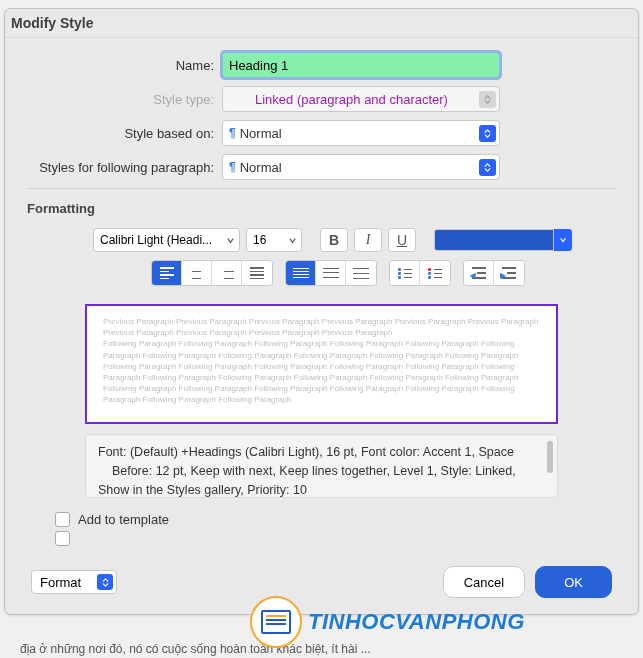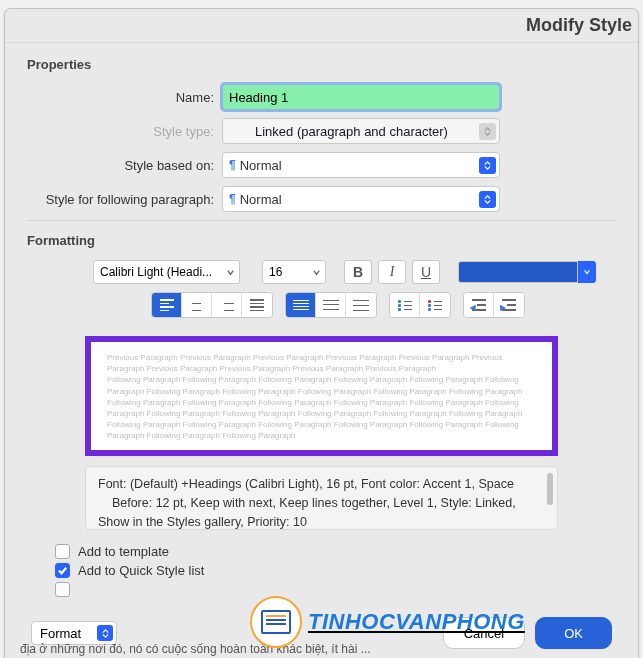--- a/index.html
+++ b/index.html
@@ -1,68 +1,68 @@
 <!DOCTYPE html>
 <html><head>
 <meta charset="utf-8">
 <style>
 * { box-sizing: border-box; margin: 0; padding: 0; font-family: -apple-system, BlinkMacSystemFont, "Segoe UI", Helvetica, Arial, sans-serif; }
 body { background: #f0f0f0; width: 643px; height: 658px; overflow: hidden; position: relative; }
 .dialog { background: #e9e9e9; border: 1px solid #bfbfbf; border-radius: 7px; margin: 8px 4px 0 4px; box-shadow: 0 1px 3px rgba(0,0,0,0.1); }
-.title-bar { text-align: right; padding: 6px; font-size: 18px; font-weight: 600; color: #3f3f3f; border-bottom: 1px solid #d8d8d8; }
+.title-bar { text-align: left; padding: 6px; font-size: 14px; font-weight: 600; color: #3f3f3f; border-bottom: 1px solid #d8d8d8; }
 .content { padding: 14px 22px 16px 22px; }
 .section-header { font-size: 13px; font-weight: 700; color: #444; margin-bottom: 12px; }
 .form-row { display: flex; align-items: center; margin-bottom: 8px; }
 .form-label { width: 195px; text-align: right; font-size: 13px; color: #333; padding-right: 8px; }
 .form-label.disabled { color: #aaa; }
 .form-control { flex: 1; }
 .text-input { width: 278px; height: 26px; padding: 2px 6px; font-size: 13px; border: 1px solid #a9a9a9; background: #fff; outline: 3px solid #90b5e8; outline-offset: -1px; border-radius: 3px; }
 .dropdown { width: 278px; height: 26px; display: flex; align-items: center; background: #fff; border: 1px solid #c9c9c9; border-radius: 4px; padding: 0 4px 0 8px; font-size: 13px; color: #333; position: relative; }
-.dropdown.disabled { color: #0f172a; background: #f5f5f5; padding-left: 32px; }
+.dropdown.disabled { color: #a21caf; background: #f5f5f5; padding-left: 32px; }
 .dropdown.pill { padding-left: 6px; }
 .pilcrow { color: #3a7dd8; font-size: 12px; margin-right: 4px; font-weight: bold; }
 .dropdown-arrow { position: absolute; right: 3px; width: 17px; height: 17px; background: #2962ff; border-radius: 3px; display: flex; align-items: center; justify-content: center; }
 .dropdown-arrow.disabled { background: #d5d5d5; }
 .dropdown-arrow svg { width: 9px; height: 9px; fill: #fff; }
 .dropdown-arrow.small-grey { background: transparent; width: 12px; }
 .dropdown-arrow.small-grey svg { fill: #666; }
 .hr { border: none; border-top: 1px solid #d5d5d5; margin: 8px 0 12px 0; }
 .formatting-row { display: flex; align-items: center; gap: 6px; margin-bottom: 8px; padding-left: 66px; }
 .font-dd { width: 147px; height: 24px; background: #fff; border: 1px solid #c9c9c9; border-radius: 3px; display: flex; align-items: center; padding: 0 16px 0 6px; font-size: 12px; position: relative; overflow: hidden; white-space: nowrap; }
-.size-dd { width: 64px; margin-left: 16px; }
+.size-dd { width: 56px; }
 .fmt-btn { width: 28px; height: 24px; background: #fff; border: 1px solid #c9c9c9; border-radius: 3px; display: flex; align-items: center; justify-content: center; font-size: 14px; color: #555; cursor: pointer; }
 .fmt-btn.bold { font-weight: 700; }
 .fmt-btn.italic { font-style: italic; font-family: Georgia, serif; }
 .fmt-btn.underline { text-decoration: underline; }
 .color-btn { display: flex; align-items: center; gap: 0; }
 .color-swatch { width: 120px; height: 22px; background: #2458c5; border: 1px solid #c9c9c9; border-radius: 3px 0 0 3px; }
 .color-dd { width: 18px; height: 22px; background: #2962ff; border-radius: 0 3px 3px 0; display: flex; align-items: center; justify-content: center; }
 .color-dd svg { width: 8px; height: 8px; fill: #fff; }
 .btn-group { display: flex; gap: 0; border: 1px solid #c9c9c9; border-radius: 4px; overflow: hidden; }
 .btn-group .seg { width: 30px; height: 24px; background: #fff; display: flex; align-items: center; justify-content: center; border-right: 1px solid #dcdcdc; cursor: pointer; }
 .btn-group .seg:last-child { border-right: none; }
 .btn-group .seg.active { background: #2862d9; }
 .align-row { display: flex; gap: 12px; padding-left: 124px; margin-bottom: 18px; }
 .align-icon { width: 14px; height: 12px; display: flex; flex-direction: column; justify-content: space-between; }
 .align-icon span { height: 1.5px; background: #666; display: block; }
 .seg.active .align-icon span { background: #fff; }
-.preview-box { background: #fff; border: 6px solid #6d28d9; margin: 0 58px 10px 58px; height: 120px; padding: 10px 16px; overflow: hidden; font-size: 8px; color: #bfbfbf; line-height: 1.4; }
+.preview-box { background: #fff; border: 2px solid #6d28d9; margin: 0 58px 10px 58px; height: 120px; padding: 10px 16px; overflow: hidden; font-size: 8px; color: #bfbfbf; line-height: 1.4; }
 .preview-sample { color: #2458c5; font-size: 13px; margin: 5px 0; font-weight: 400; }
 .desc-box { background: #f4f4f4; border: 1px solid #dadada; border-radius: 4px; margin: 0 58px 14px 58px; height: 64px; padding: 8px 12px; font-size: 12.5px; color: #333; line-height: 1.5; overflow: hidden; position: relative; }
 .desc-scroll { position: absolute; right: 4px; top: 6px; width: 6px; height: 32px; background: #c3c3c3; border-radius: 3px; }
 .checkbox-row { display: flex; align-items: center; gap: 8px; font-size: 13px; color: #333; padding-left: 28px; margin-bottom: 4px; }
 .checkbox { width: 15px; height: 15px; border: 1px solid #aaa; border-radius: 3px; background: #fff; display: flex; align-items: center; justify-content: center; }
 .checkbox.checked { background: #2962ff; border-color: #2962ff; }
 .checkbox.checked svg { width: 11px; height: 11px; fill: none; stroke: #fff; stroke-width: 2.5; }
 .footer-row { display: flex; justify-content: space-between; align-items: center; margin-top: 20px; padding: 0 4px; }
 .format-dd { width: 86px; height: 24px; background: #fff; border: 1px solid #c9c9c9; border-radius: 4px; display: flex; align-items: center; padding: 0 4px 0 8px; font-size: 13px; position: relative; }
 .btn { height: 32px; padding: 0 20px; border-radius: 10px; font-size: 13px; border: 1px solid #c9c9c9; background: #fff; cursor: pointer; }
 .btn.primary { background: #2862d9; color: #fff; border-color: #2862d9; padding: 0 28px; }
 .footer-btns { display: flex; gap: 10px; }
-.logo-wrap { position: absolute; bottom: 10px; left: 250px; display: flex; align-items: center; gap: 6px; z-index: 10; text-decoration: underline; }
+.logo-wrap { position: absolute; bottom: 10px; left: 250px; display: flex; align-items: center; gap: 6px; z-index: 10; }
 .logo-circle { width: 52px; height: 52px; border: 2px solid #f7a733; border-radius: 50%; display: flex; align-items: center; justify-content: center; background: #fff; }
 .logo-inner { width: 30px; height: 24px; border: 2px solid #2458c5; border-radius: 2px; position: relative; }
 .logo-inner::after { content: ""; position: absolute; top: 3px; left: 3px; right: 3px; height: 2px; background: #f7a733; box-shadow: 0 4px 0 #2458c5, 0 8px 0 #2458c5; }
 .logo-text { font-size: 22px; font-weight: 800; color: #1d7bd8; letter-spacing: 0.5px; font-style: italic; }
 .line-icon { width: 16px; height: 12px; display: flex; flex-direction: column; justify-content: space-around; }
 .line-icon span { height: 1px; background: #666; }
 .seg.active .line-icon span { background: #fff; }
 .list-icon { width: 14px; height: 11px; position: relative; }
 .list-icon .dot { width: 3px; height: 3px; background: #3a7dd8; position: absolute; left: 0; border-radius: 1px; }
 .list-icon .ln { height: 1.5px; background: #666; position: absolute; left: 6px; right: 0; }
@@ -71,21 +71,20 @@
 .indent-icon .arr { position: absolute; top: 4px; font-size: 8px; color: #3a7dd8; }
 .bg-text { position: absolute; bottom: 2px; left: 20px; right: 20px; font-size: 12px; color: #555; white-space: nowrap; overflow: hidden; }
 </style>
 </head>
 <body>
 
 <div class="dialog">
   <div class="title-bar">Modify Style</div>
   <div class="content">
 
-    <div class="section-header">Properties</div>
 
     <div class="form-row">
       <div class="form-label">Name:</div>
       <div class="form-control">
         <input class="text-input" style="background: #86efac;" value="Heading 1">
       </div>
     </div>
 
     <div class="form-row">
       <div class="form-label disabled">Style type:</div>
@@ -110,21 +109,21 @@
           <div class="dropdown-arrow">
               <svg viewBox="0 0 10 10">
                 <path d="M2 4 L5 1 L8 4 M2 6 L5 9 L8 6" stroke="#fff" stroke-width="1.3" fill="none"></path>
               </svg>
             </div>
         </div>
       </div>
     </div>
 
     <div class="form-row">
-      <div class="form-label">Style for following paragraph:</div>
+      <div class="form-label">Styles for following paragraph:</div>
       <div class="form-control">
         <div class="dropdown pill">
           <span class="pilcrow">¶</span>
           <span>Normal</span>
           <div class="dropdown-arrow">
               <svg viewBox="0 0 10 10">
                 <path d="M2 4 L5 1 L8 4 M2 6 L5 9 L8 6" stroke="#fff" stroke-width="1.3" fill="none"></path>
               </svg>
             </div>
         </div>
@@ -276,28 +275,20 @@
       <div>Font: (Default) +Headings (Calibri Light), 16 pt, Font color: Accent 1, Space</div>
       <div>&nbsp;&nbsp;&nbsp;&nbsp;Before:  12 pt, Keep with next, Keep lines together, Level 1, Style: Linked, Show in the Styles gallery, Priority: 10</div>
       <div class="desc-scroll"></div>
     </div>
 
     <div class="checkbox-row">
       <div class="checkbox"></div>
       <span>Add to template</span>
     </div>
     <div class="checkbox-row">
-      <div class="checkbox checked">
-          <svg viewBox="0 0 12 12">
-            <path d="M2 6 L5 9 L10 3"></path>
-          </svg>
-        </div>
-      <span>Add to Quick Style list</span>
-    </div>
-    <div class="checkbox-row">
       <div class="checkbox"></div>
     </div>
 
     <div class="footer-row">
       <div class="format-dd">
         <span>Format</span>
         <div class="dropdown-arrow" style="width:16px;height:16px">
             <svg viewBox="0 0 10 10">
               <path d="M2 4 L5 1 L8 4 M2 6 L5 9 L8 6" stroke="#fff" stroke-width="1.3" fill="none"></path>
             </svg>

